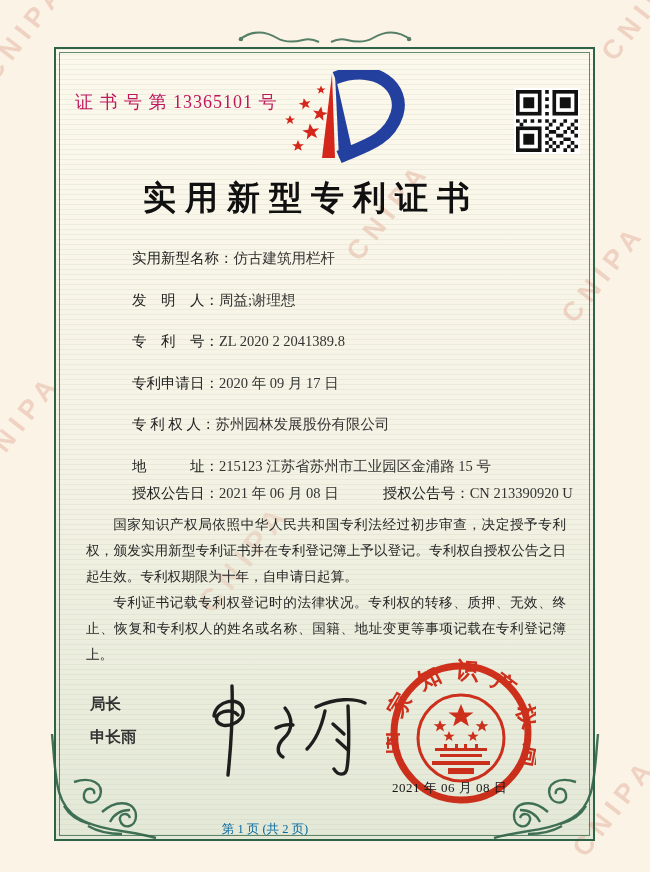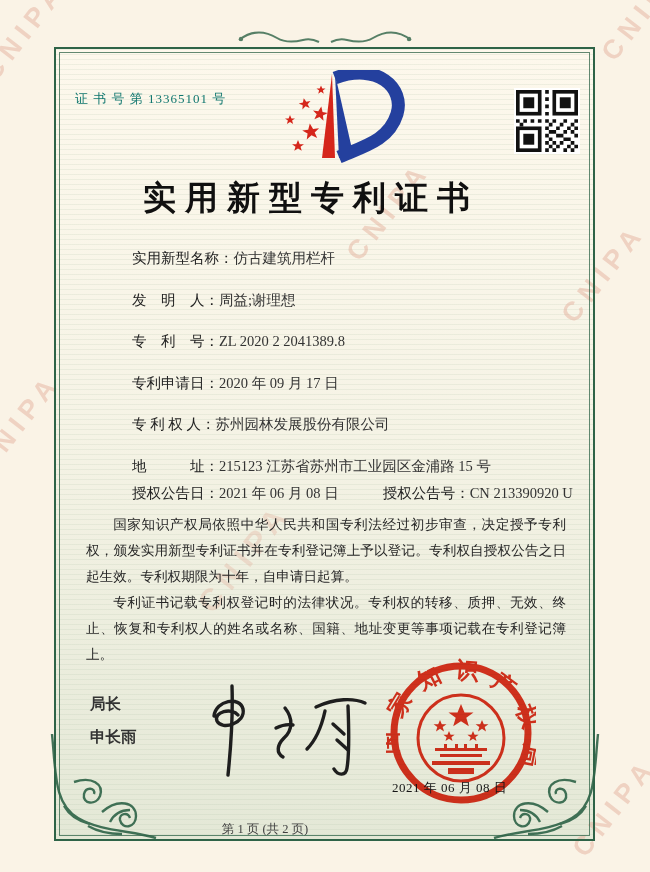--- a/index.html
+++ b/index.html
@@ -43,21 +43,21 @@
     position:absolute;
     font-family:"Liberation Sans","DejaVu Sans",sans-serif;
     font-weight:700;font-size:27px;letter-spacing:7px;
     color:var(--watermark);opacity:.45;
     transform:rotate(-52deg);z-index:2;white-space:nowrap;
   }
   .wm.big{font-size:31px;opacity:.32;}
   
   .cert-no{
     position:absolute;left:75px;top:90px;z-index:5;
-    font-size:13px;letter-spacing:1px;color:#0f766e;text-align:right;
+    font-size:18px;letter-spacing:1px;color:#be185d;text-align:right;
   }
   .logo{position:absolute;left:275px;top:70px;z-index:5;}
   .qr{position:absolute;left:514px;top:88px;z-index:5;background:#fff;padding:2px;}
   .title{
     position:absolute;left:0;top:176px;width:622px;text-align:center;z-index:5;
     font-size:33px;font-weight:700;letter-spacing:9px;color:#101010;
   }
   
   .fields{position:absolute;left:88px;top:249px;width:486px;z-index:5;font-size:14.5px;}
   .field-row{margin-bottom:22.5px;white-space:nowrap;}
@@ -80,21 +80,21 @@
   .signature{position:absolute;left:188px;top:676px;z-index:5;}
   
   .seal{position:absolute;left:386px;top:658px;z-index:6;opacity:.92;mix-blend-mode:multiply;}
   .seal-date{
     position:absolute;left:392px;top:779px;width:150px;z-index:7;
     font-size:13px;letter-spacing:.5px;color:#161616;white-space:nowrap;
   }
   
   .page-footer{
     position:absolute;left:0;top:821px;width:530px;text-align:center;z-index:5;
-    font-size:12.5px;color:#404040;
+    font-size:12.5px;color:#0369a1;
   }
   
   .orn{position:absolute;z-index:4;pointer-events:none;}
 </style>
 </head>
 <body>
 
 <div class="page-bg"></div>
 <div class="page-frame"></div>
 

